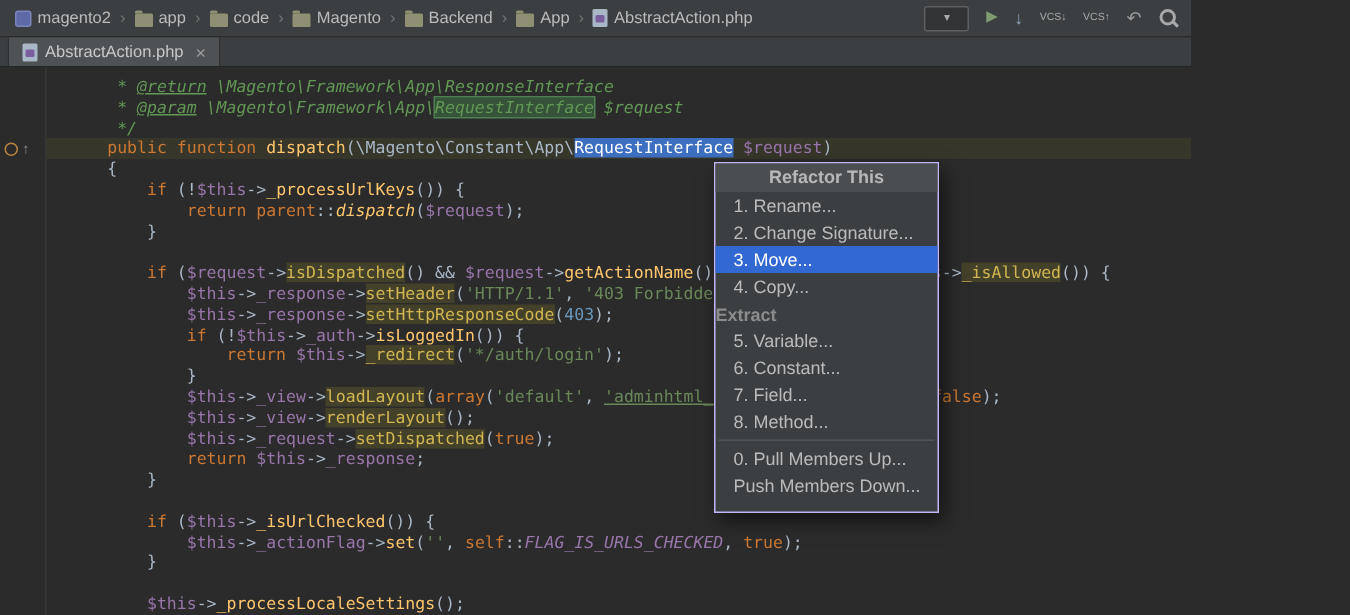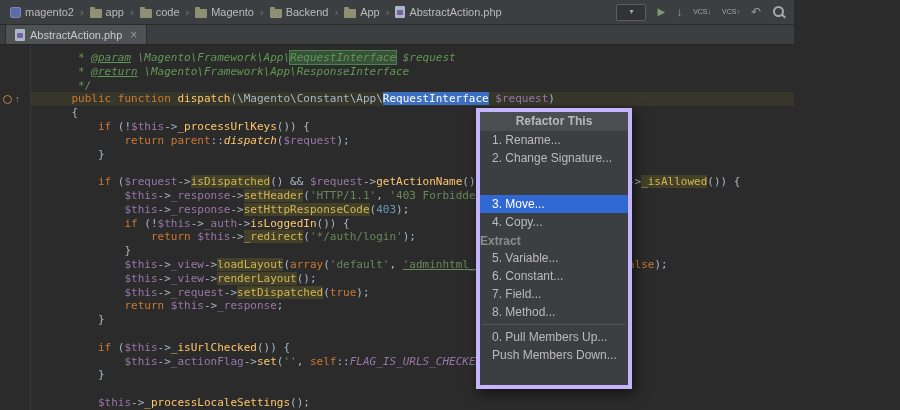--- a/index.html
+++ b/index.html
@@ -54,24 +54,24 @@
   .tk-fnhl{color:#D2B652;background:#44412A;text-align:center;}
   .tk-var{color:var(--variable,#9876AA);}
   .tk-fld{color:var(--variable,#9876AA);}
   .tk-str{color:var(--string,#6A8759);}
   .tk-strU{color:var(--string,#6A8759);text-decoration:underline;}
   .tk-num{color:var(--number,#6897BB);}
   .tk-const{color:var(--variable,#9876AA);font-style:italic;}
   .tk-sel{background:var(--selection,#3C6FC0);color:#FFFFFF;}
 
   
-  .popup{position:absolute;left:476px;top:108px;width:148px;background:var(--chrome-bg,#3C3F41);border:4px solid #c4b5fd;box-shadow:3px 5px 12px rgba(0,0,0,.55);font-size:12px;color:#BBBBBB;z-index:20;padding-bottom:21px;}
+  .popup{position:absolute;left:476px;top:108px;width:148px;background:var(--chrome-bg,#3C3F41);border:1px solid #c4b5fd;box-shadow:3px 5px 12px rgba(0,0,0,.55);font-size:12px;color:#BBBBBB;z-index:20;padding-bottom:8px;}
   .pp-title{text-align:center;font-weight:bold;color:#B8B8B8;background:#4B4E50;padding:2px 0 3px;cursor:default;}
   .pp-item{padding:2px 12px;line-height:14px;cursor:pointer;white-space:nowrap;}
-  .pp-item.selected{background:var(--menu-selection,#3168D1);color:#FFFFFF;margin-top:28px;}
+  .pp-item.selected{background:var(--menu-selection,#3168D1);color:#FFFFFF;}
   .pp-section{color:#8C8C8C;font-weight:bold;padding:3px 0 1px;cursor:default;}
   .pp-sep{height:1px;background:#545454;margin:3px 2px;}
 </style>
 </head>
 <body>
 
 <div class="window">
 
   <div class="toolbar">
     <div class="breadcrumb">
@@ -130,22 +130,22 @@
   </div>
 
   <div class="editor">
     <div class="gutter">
       <div class="gutter-markers">
         <span class="marker-ring"></span>
         <span class="marker-arrow">↑</span>
       </div>
     </div>
     <div class="code">
+        <div class="code-line"><span class="tk-doc">     * </span><span class="tk-doctag">@return</span><span class="tk-doc"> \Magento\Framework\App\ResponseInterface</span></div>
         <div class="code-line"><span class="tk-doc">     * </span><span class="tk-doctag">@param</span><span class="tk-doc"> \Magento\Framework\App\</span><span class="tk-dochl">RequestInterface</span><span class="tk-doc"> $request</span></div>
-        <div class="code-line"><span class="tk-doc">     * </span><span class="tk-doctag">@return</span><span class="tk-doc"> \Magento\Framework\App\ResponseInterface</span></div>
         <div class="code-line"><span class="tk-doc">     */</span></div>
         <div class="code-line caret-line"><span class="tk-kw">    public function </span><span class="tk-fn">dispatch</span><span class="tk-pln">(\Magento\Constant\App\</span><span class="tk-sel">RequestInterface</span><span class="tk-pln"> </span><span class="tk-var">$request</span><span class="tk-pln">)</span></div>
         <div class="code-line"><span class="tk-pln">    {</span></div>
         <div class="code-line"><span class="tk-kw">        if </span><span class="tk-pln">(!</span><span class="tk-var">$this</span><span class="tk-pln">-&gt;</span><span class="tk-fn">_processUrlKeys</span><span class="tk-pln">()) {</span></div>
         <div class="code-line"><span class="tk-kw">            return parent</span><span class="tk-pln">::</span><span class="tk-fni">dispatch</span><span class="tk-pln">(</span><span class="tk-var">$request</span><span class="tk-pln">);</span></div>
         <div class="code-line"><span class="tk-pln">        }</span></div>
         <div class="code-line"> </div>
         <div class="code-line"><span class="tk-kw">        if </span><span class="tk-pln">(</span><span class="tk-var">$request</span><span class="tk-pln">-&gt;</span><span class="tk-fnhl">isDispatched</span><span class="tk-pln">() &amp;&amp; </span><span class="tk-var">$request</span><span class="tk-pln">-&gt;</span><span class="tk-fn">getActionName</span><span class="tk-pln">() !== </span><span class="tk-str">'denied'</span><span class="tk-pln"> &amp;&amp; !</span><span class="tk-var">$this</span><span class="tk-pln">-&gt;</span><span class="tk-fnhl">_isAllowed</span><span class="tk-pln">()) {</span></div>
         <div class="code-line"><span class="tk-pln">            </span><span class="tk-var">$this</span><span class="tk-pln">-&gt;</span><span class="tk-fld">_response</span><span class="tk-pln">-&gt;</span><span class="tk-fnhl">setHeader</span><span class="tk-pln">(</span><span class="tk-str">'HTTP/1.1'</span><span class="tk-pln">, </span><span class="tk-str">'403 Forbidden'</span><span class="tk-pln">);</span></div>
         <div class="code-line"><span class="tk-pln">            </span><span class="tk-var">$this</span><span class="tk-pln">-&gt;</span><span class="tk-fld">_response</span><span class="tk-pln">-&gt;</span><span class="tk-fnhl">setHttpResponseCode</span><span class="tk-pln">(</span><span class="tk-num">403</span><span class="tk-pln">);</span></div>

